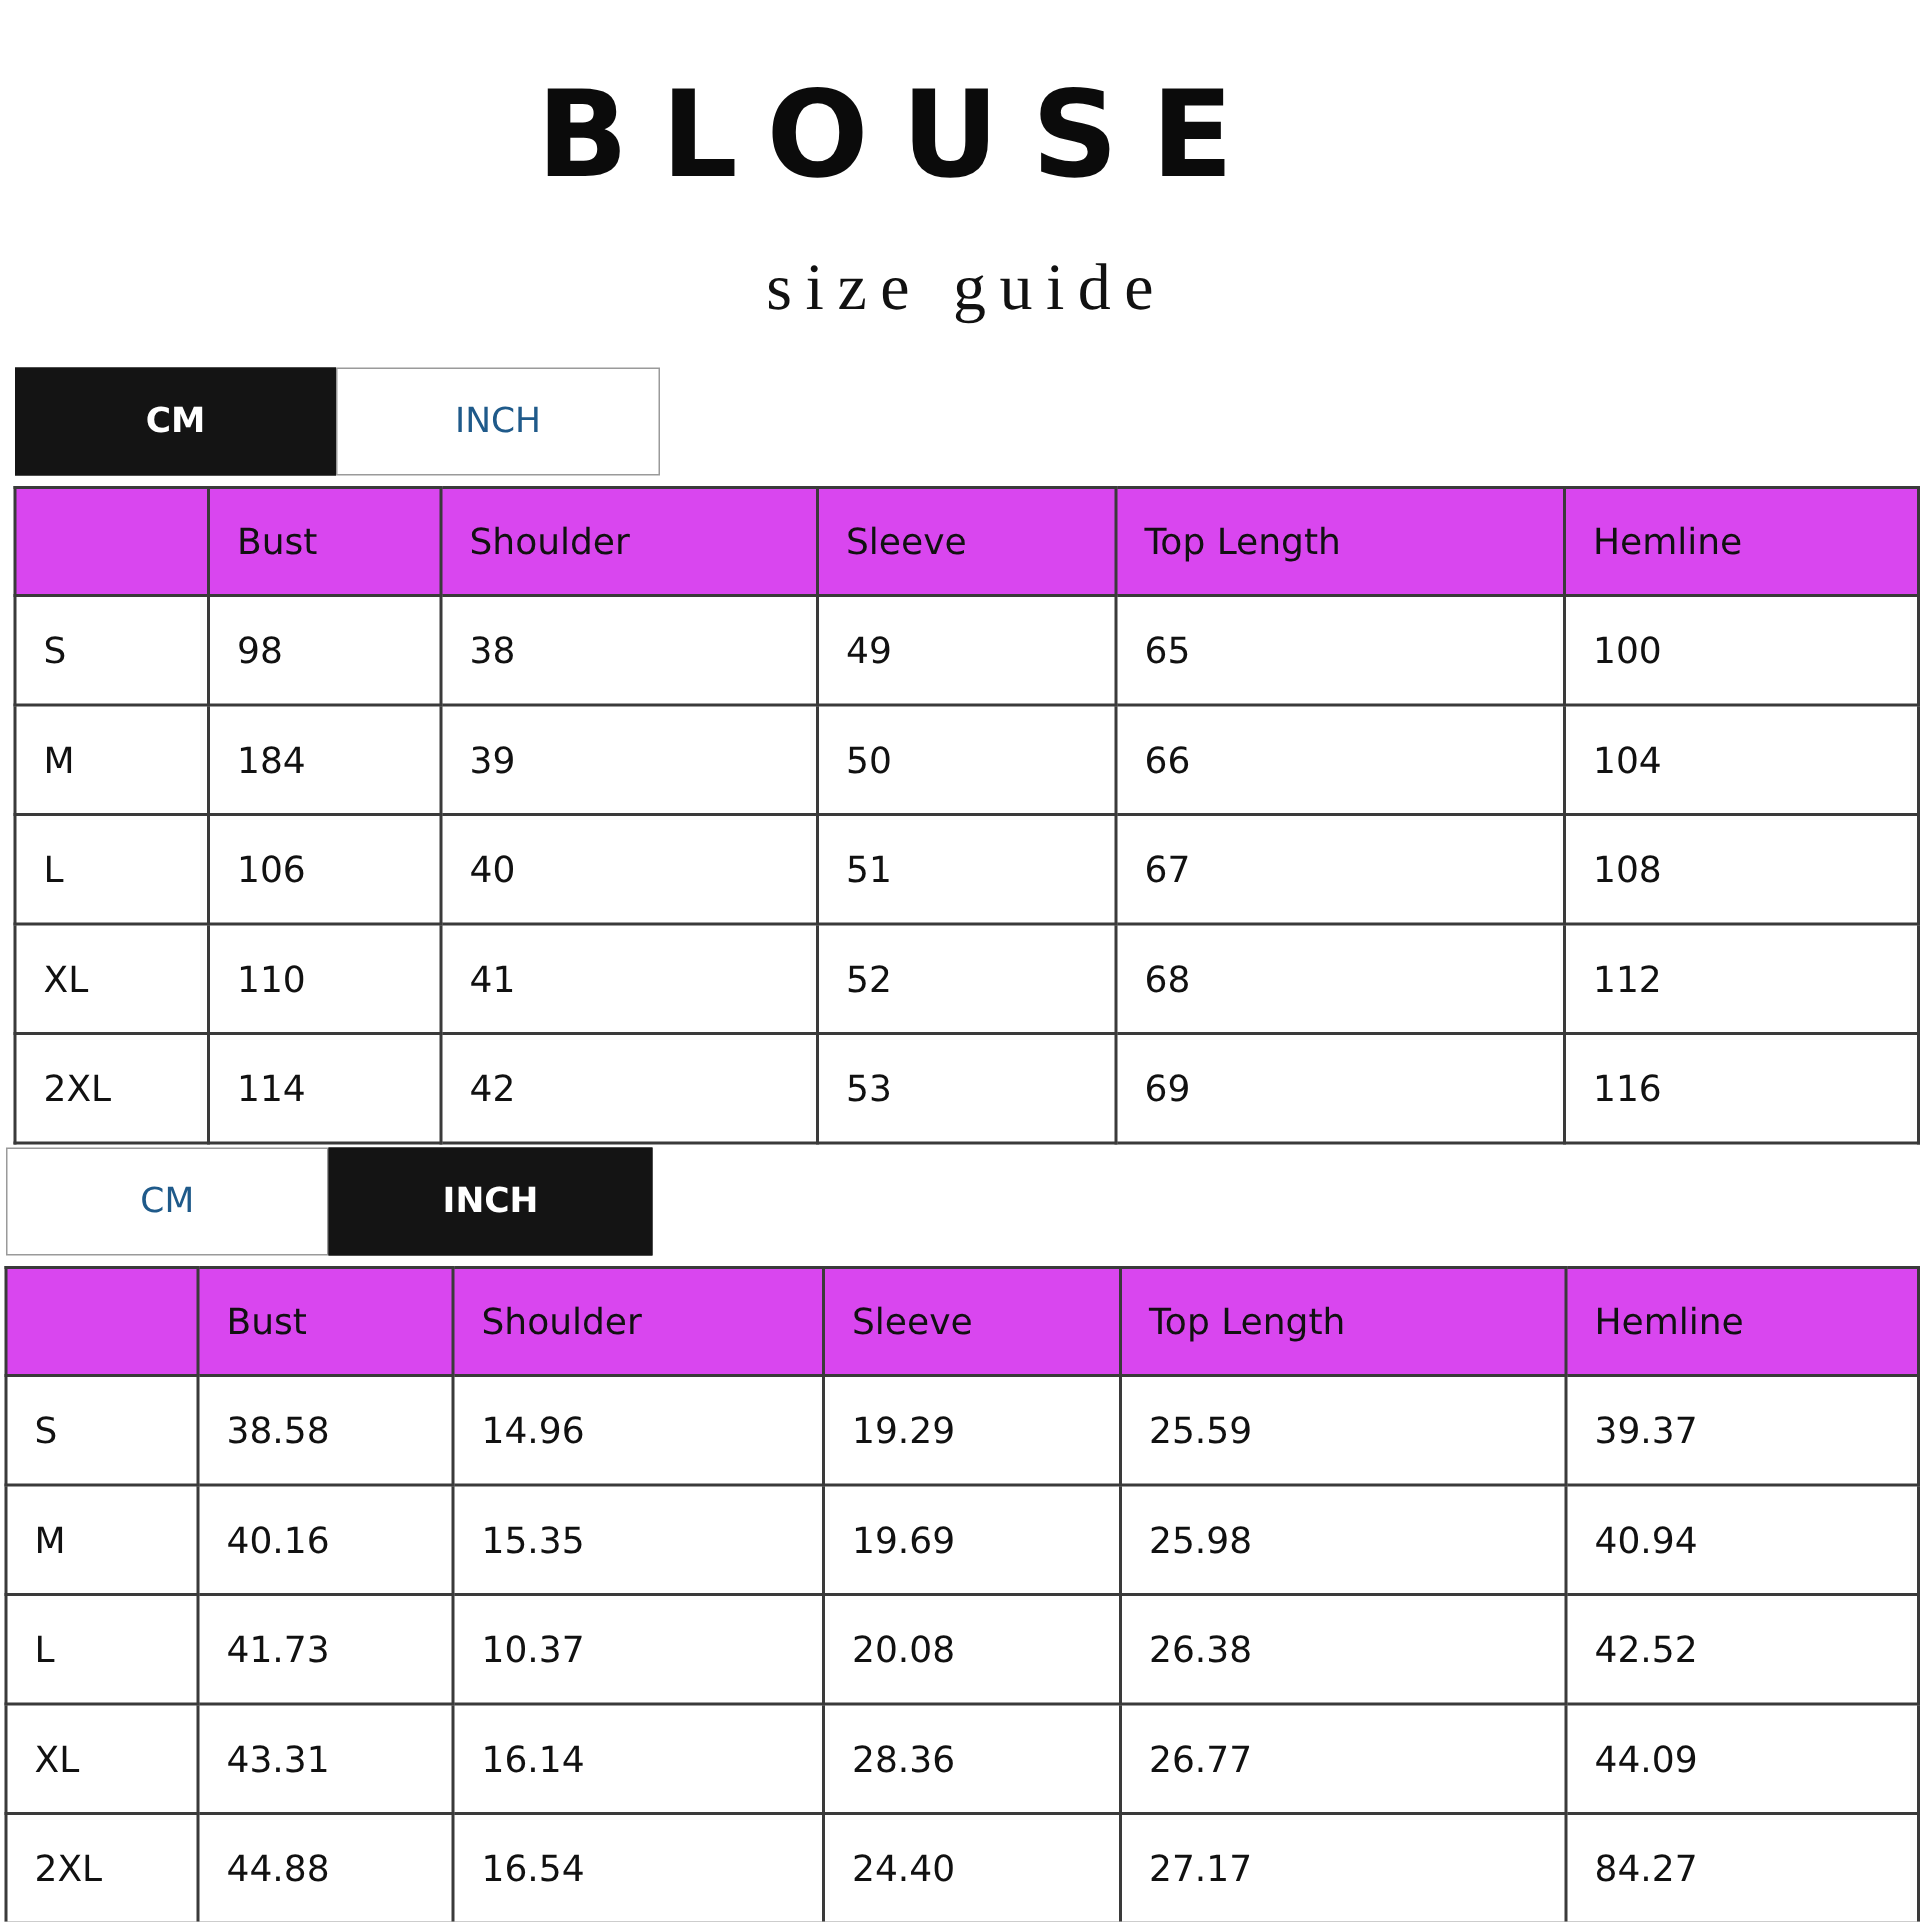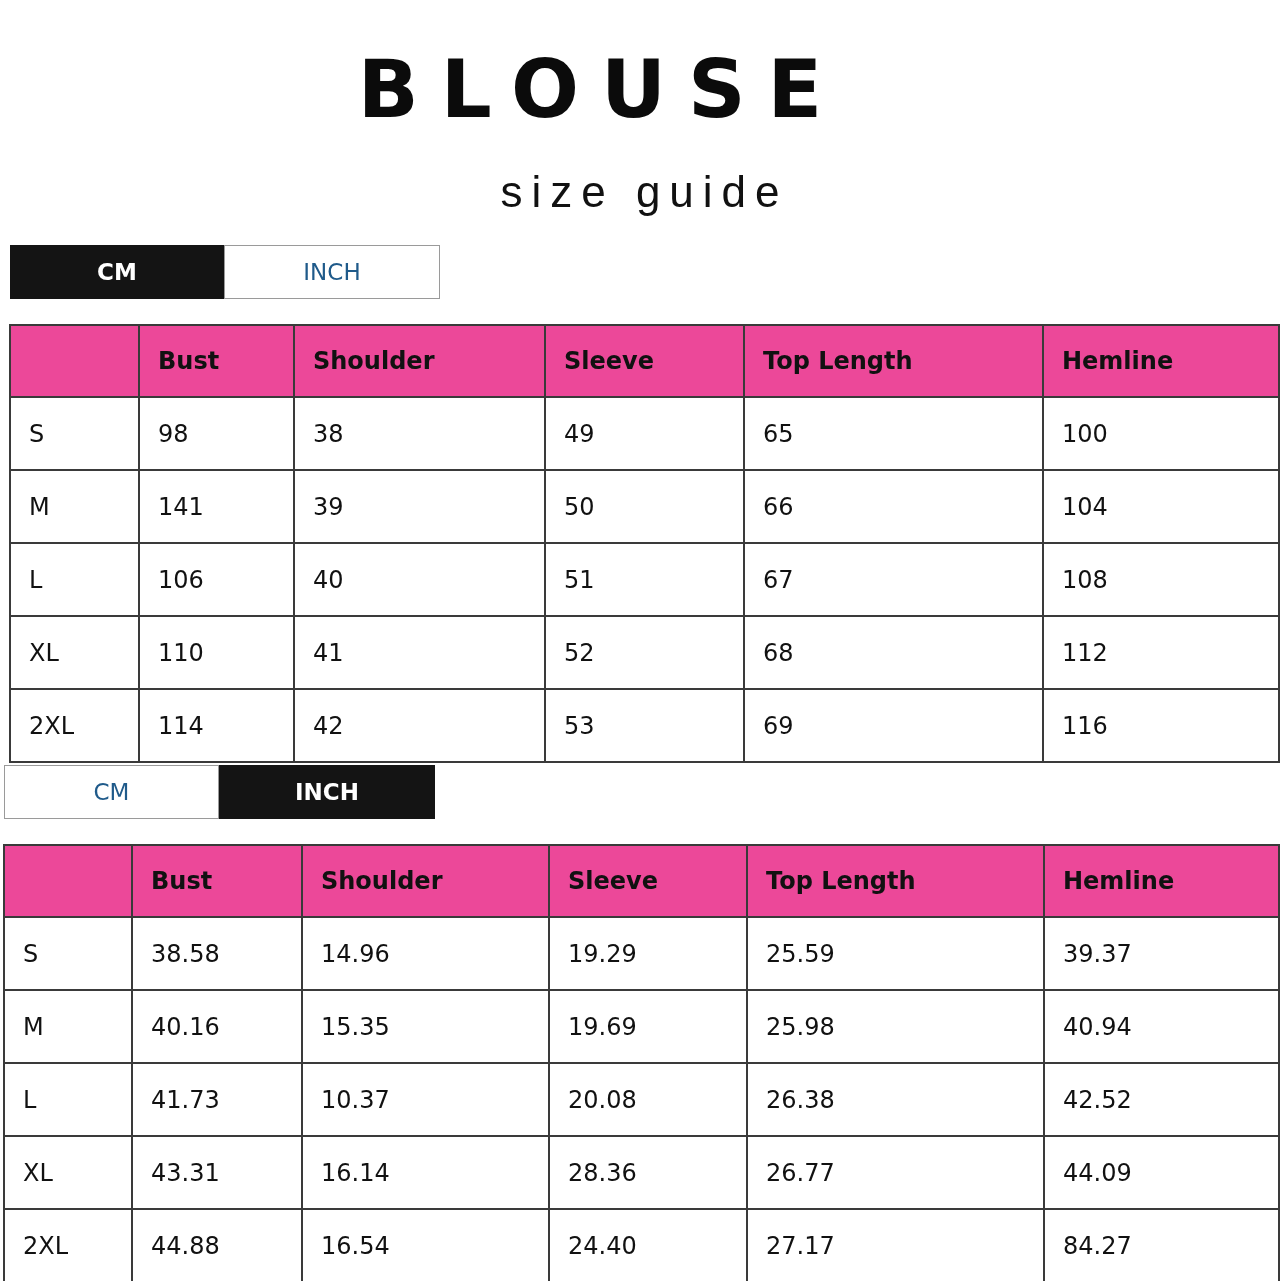--- a/index.html
+++ b/index.html
@@ -6,41 +6,41 @@
     html, body { width: 1280px; height: 1281px; background: #ffffff; overflow: hidden; }
     body { position: relative; font-family: "DejaVu Sans", sans-serif; color: #111; }
 
     .title {
       position: absolute; left: 0; top: 48px; width: 1180px; text-align: center;
       font-family: "DejaVu Sans", sans-serif; font-weight: bold; font-size: 80px;
       letter-spacing: 22px; line-height: 84px; color: #0b0b0b; padding-left: 22px;
     }
     .subtitle {
       position: absolute; left: 0; top: 164px; width: 1280px; text-align: center;
-      font-family: Liberation Sans, sans-serif; font-weight: normal; font-size: 44px;
+      font-family: Liberation Serif, serif; font-weight: normal; font-size: 44px;
       letter-spacing: 9px; line-height: 56px; color: #111; padding-left: 9px;
     }
 
     .unit-toggle { position: absolute; display: flex; height: 66px; }
     .unit-toggle .seg {
-      width: 214px; height: 54px; display: flex; align-items: center; justify-content: center;
+      width: 214px; height: 72px; display: flex; align-items: center; justify-content: center;
       font-family: "DejaVu Sans", sans-serif; font-size: 23px; border: 1px solid #9a9a9a;
     }
     .seg.active { background: #141414; color: #ffffff; font-weight: bold; border-color: #141414; }
     .seg.inactive { background: #ffffff; color: #1f5a8a; font-weight: normal; }
 
     table.size-table {
       position: absolute; border-collapse: collapse; table-layout: fixed;
       font-family: "DejaVu Sans", sans-serif;
     }
     table.size-table th, table.size-table td {
       border: 2px solid #3a3a3a; text-align: left; padding-left: 18px;
       font-size: 24px; color: #111;
     }
-    table.size-table th { background: #ec4899; font-weight: bold; height: 72px; }
+    table.size-table th { background: #d946ef; font-weight: normal; height: 72px; }
     table.size-table td { background: #ffffff; font-weight: normal; height: 73px; }
   </style>
 </head>
 <body>
 
 <div class="title">BLOUSE</div>
 <div class="subtitle">size guide</div>
 
 <div class="unit-toggle" style="left:10px; top:245px;">
   <div class="seg active" style="width:214px;">CM</div>
@@ -70,21 +70,21 @@
     <tr>
       <td>S</td>
       <td>98</td>
       <td>38</td>
       <td>49</td>
       <td>65</td>
       <td>100</td>
     </tr>
     <tr>
       <td>M</td>
-      <td>141</td>
+      <td>184</td>
       <td>39</td>
       <td>50</td>
       <td>66</td>
       <td>104</td>
     </tr>
     <tr>
       <td>L</td>
       <td>106</td>
       <td>40</td>
       <td>51</td>

